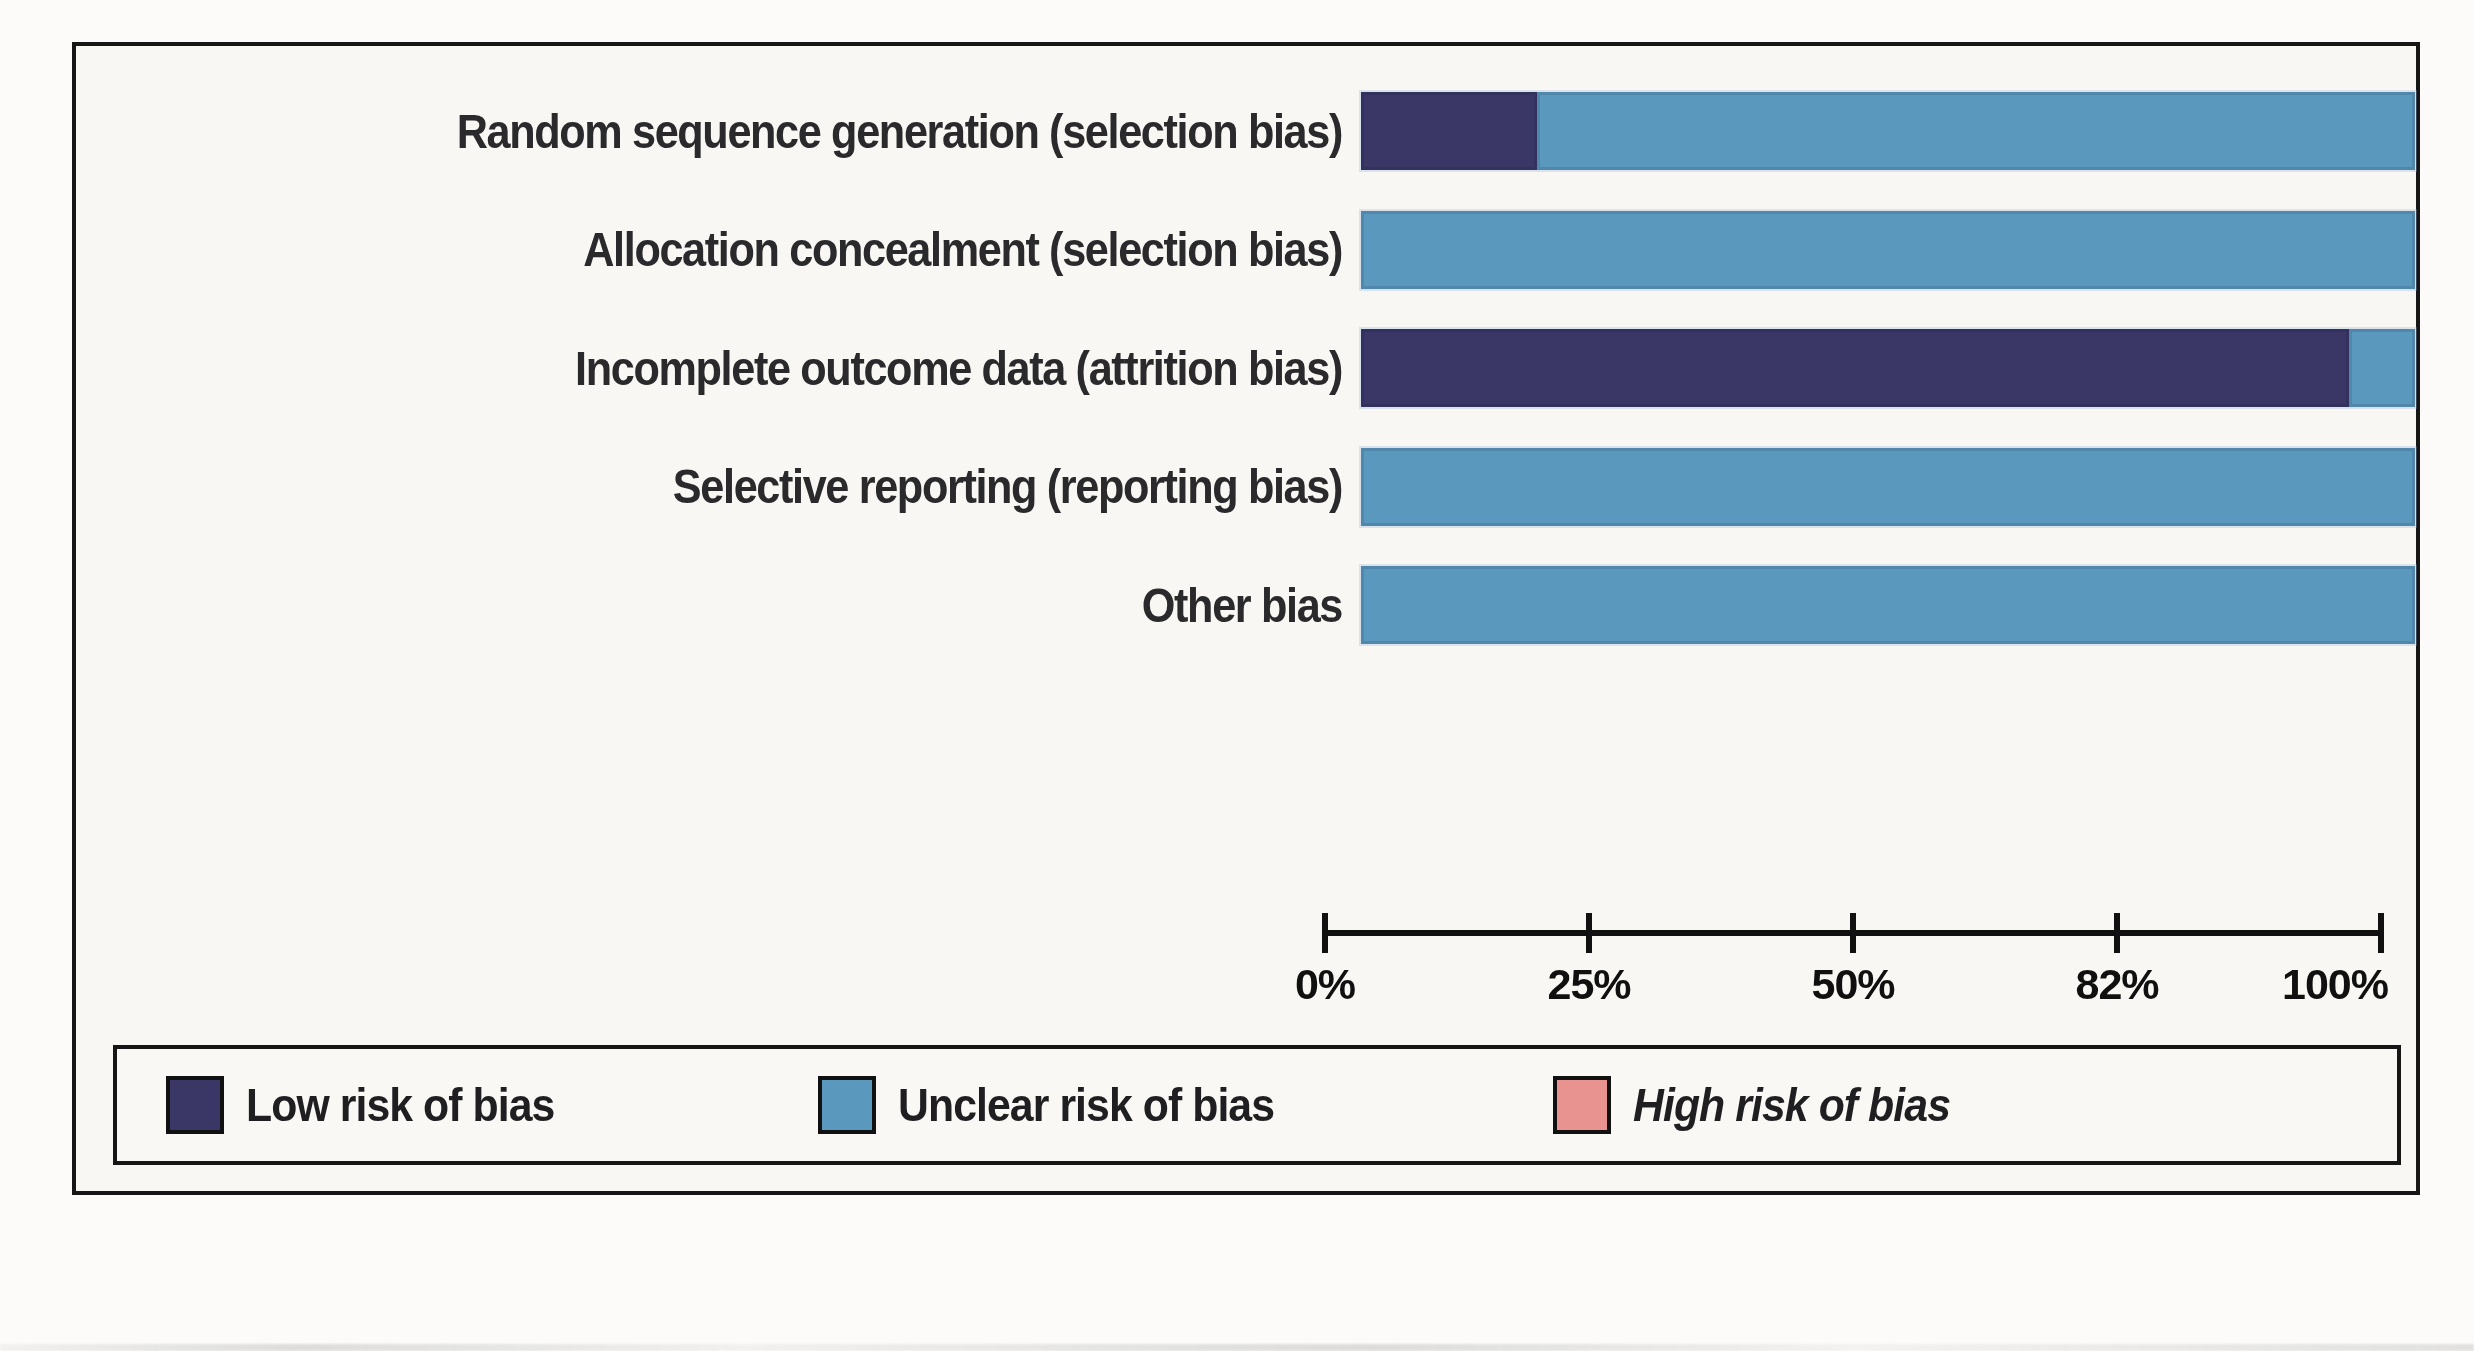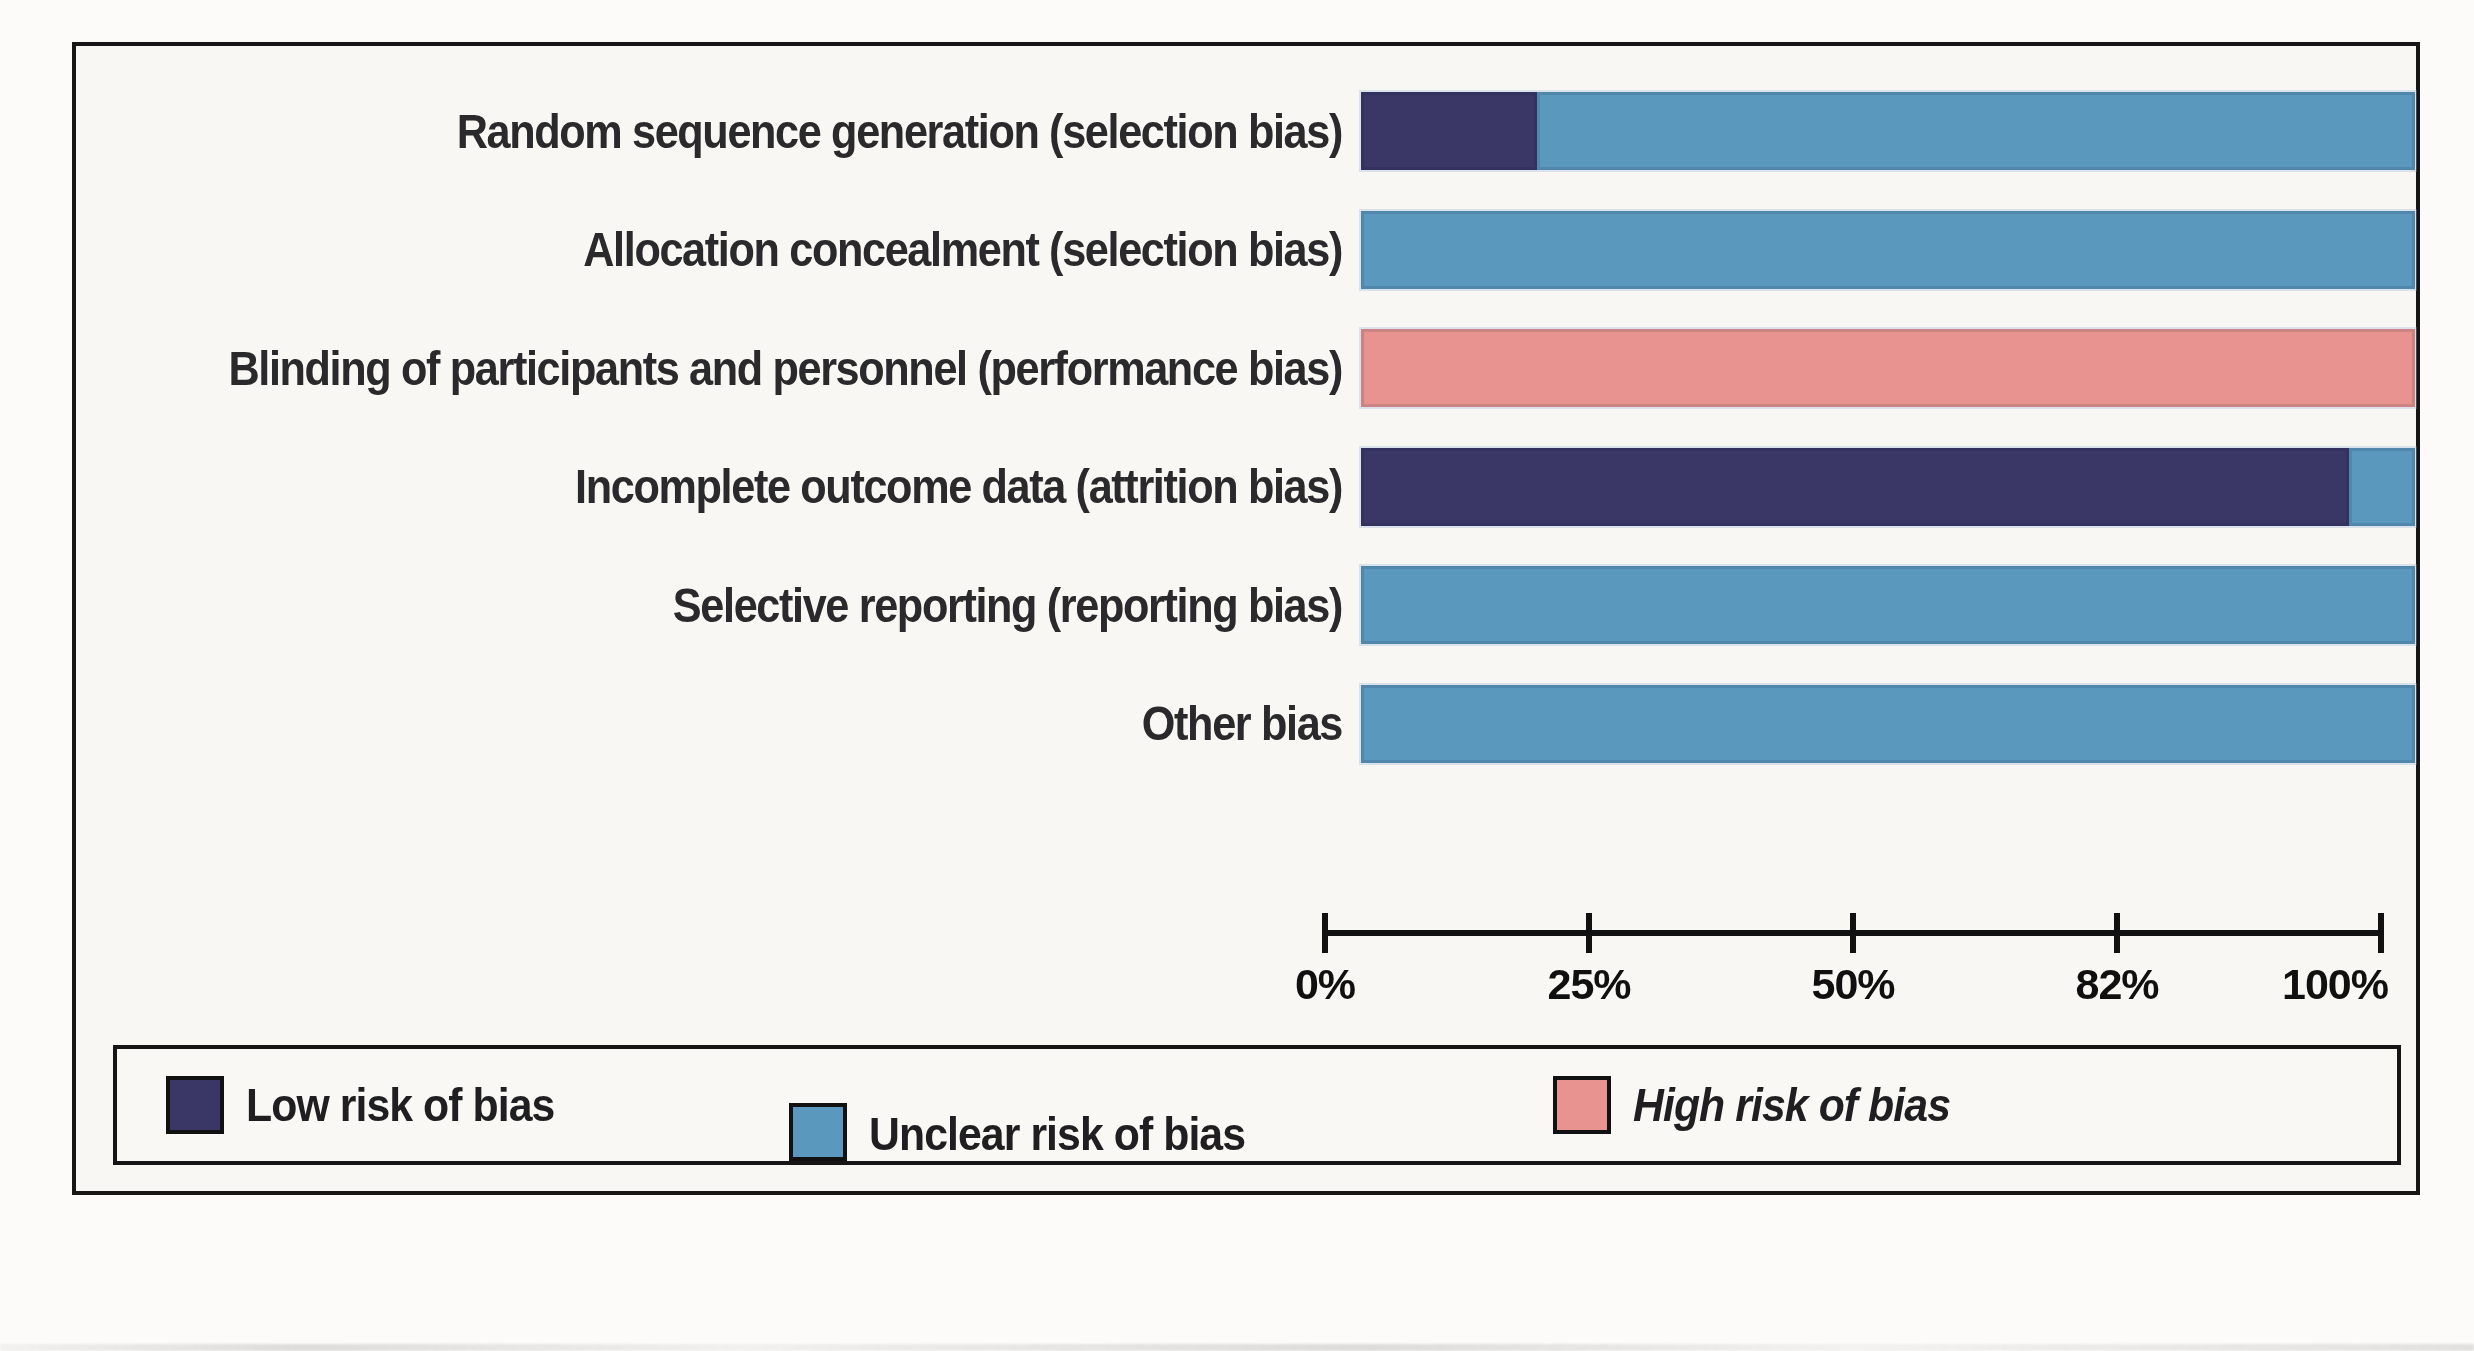--- a/index.html
+++ b/index.html
@@ -66,21 +66,21 @@
     width:2260px;height:112px;
     border:4px solid #161616;
     background:#f9f8f4;
     padding-left:20px;
   }
   .legend-item{
     position:absolute;top:0;height:112px;
     display:flex;align-items:center;gap:22px;
   }
   .legend-item:nth-child(1){left:49px;}
-  .legend-item:nth-child(2){left:672px;align-items:flex-end;}
+  .legend-item:nth-child(2){left:701px;}
   .legend-item:nth-child(3){left:1436px;font-style:italic;}
   .swatch{
     width:50px;height:50px;
     border:4px solid #111;
     flex:0 0 auto;
   }
   .legend-label{
     font-weight:bold;font-size:46px;color:#1f1f22;
     letter-spacing:-1px;white-space:nowrap;
     transform:scaleX(0.93);transform-origin:0 50%;
@@ -120,26 +120,20 @@
           </div>
   </div>
 
   <div class="row">
     <div class="cat-label">Allocation concealment (selection bias)</div>
     <div class="bar">
             <div class="seg" style="width: 100%; background: rgb(91, 152, 189);"></div>
           </div>
   </div>
 
-  <div class="row">
-    <div class="cat-label">Blinding of participants and personnel (performance bias)</div>
-    <div class="bar">
-            <div class="seg" style="width: 100%; background: rgb(233, 147, 144);"></div>
-          </div>
-  </div>
 
 
   <div class="row">
     <div class="cat-label">Incomplete outcome data (attrition bias)</div>
     <div class="bar">
             <div class="seg" style="width: 93.7%; background: rgb(58, 55, 102);"></div>
             <div class="seg" style="width: 6.3%; background: rgb(91, 152, 189);"></div>
           </div>
   </div>
 

